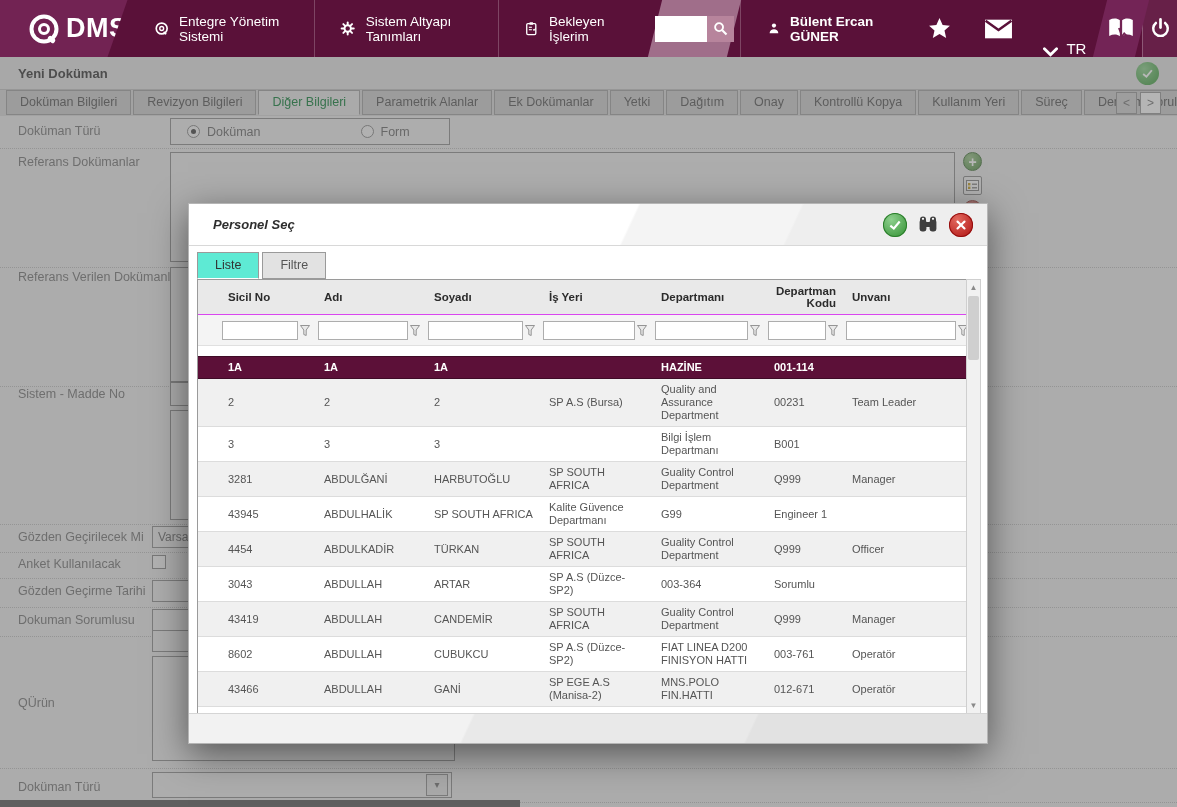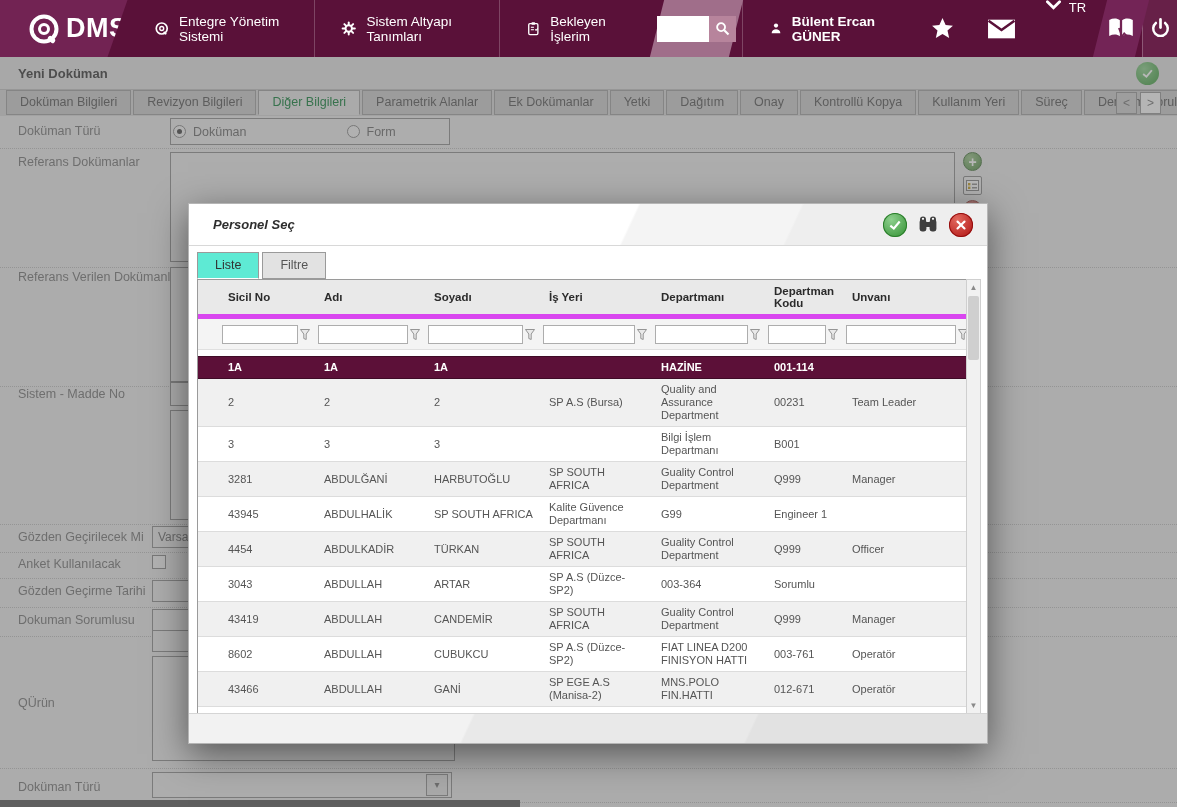--- a/index.html
+++ b/index.html
@@ -12,21 +12,21 @@
   .logo-text { color:#fff; font-weight:bold; font-size:27px; letter-spacing:.5px; }
   .nav-item { display:flex; align-items:center; gap:10px; padding:0 26px; color:#fff; font-size:13.5px; cursor:pointer; }
   .nav-sep { width:1px; background:rgba(255,255,255,.22); margin:0; }
   .search-block { position:relative; width:104px; margin-left:8px; display:flex; align-items:center; justify-content:center; }
   .search-skew { position:absolute; inset:0; background:#a06e8a; transform:skewX(-14deg); }
   .search-inner { position:relative; display:flex; }
   .search-inner input { width:52px; height:26px; border:none; background:#fff; outline:none; padding:0 4px; font-size:12px; }
   .search-inner button { width:27px; height:26px; border:none; background:#b7849c; cursor:pointer; display:flex; align-items:center; justify-content:center; }
   .user-block { display:flex; align-items:center; gap:9px; padding:0 22px 0 26px; color:#fff; font-size:13.5px; font-weight:600; cursor:pointer; }
   .icon-btn { display:flex; align-items:center; padding:0 16px; cursor:pointer; }
-  .lang-block { display:flex; align-items:flex-start; gap:8px; padding:0 14px; color:#fff; font-size:13px; cursor:pointer; }
+  .lang-block { display:flex; align-items:flex-end; gap:8px; padding:0 14px; color:#fff; font-size:15px; cursor:pointer; }
   .book-block { position:relative; width:56px; display:flex; align-items:center; justify-content:center; cursor:pointer; }
   .book-skew { position:absolute; inset:0; background:#732456; transform:skewX(-14deg); }
   .power-block { width:46px; display:flex; align-items:center; justify-content:center; border-left:1px solid rgba(255,255,255,.25); background:#672048; cursor:pointer; }
   svg.ic { display:block; }
 
   
   #titlebar { position:absolute; left:0; top:57px; width:1177px; height:33px; background:#e2e2e2; border-bottom:1px solid #c2c2c2; display:flex; align-items:center; padding:0 14px 0 18px; }
   #titlebar .pt { font-size:13px; font-weight:bold; color:#3c3c3c; }
   .savecheck { position:absolute; right:18px; top:5px; width:23px; height:23px; border-radius:50%; background:radial-gradient(circle at 35% 30%,#8fd08f,#3d9a3d); display:flex; align-items:center; justify-content:center; }
   #tabstrip { position:absolute; left:0; top:90px; width:1177px; height:26px; background:#d8d8d8; white-space:nowrap; overflow:hidden; padding-left:6px; }
@@ -64,21 +64,21 @@
   .mbtn { width:24px; height:24px; border-radius:50%; display:flex; align-items:center; justify-content:center; cursor:pointer; }
   .mbtn.green { background:radial-gradient(circle at 35% 28%,#8ed08e,#2f8f2f); box-shadow:inset 0 0 0 1px #2a7c2a; }
   .mbtn.red { background:radial-gradient(circle at 35% 28%,#e36a5f,#ad0f0f); box-shadow:inset 0 0 0 1px #930d0d; }
   .mbtn.flat { border-radius:3px; background:transparent; }
   #modal-tabs { position:absolute; left:8px; top:48px; display:flex; }
   .mtab { height:27px; line-height:25px; padding:0 17px; border:1px solid #9a9a9a; font-size:12.5px; color:#555; background:#e2e2e2; margin-right:3px; cursor:pointer; }
   .mtab.active { background:#5eead4; border-bottom-color:#fff; color:#333; position:relative; z-index:2; }
 
   #grid { position:absolute; left:8px; top:75px; width:778px; height:435px; border:1px solid #9a9a9a; overflow:hidden; background:#fff; }
   .grow { display:grid; grid-template-columns:22px 96px 110px 115px 112px 113px 78px auto; }
-  #ghead { background:#e9e9e9; border-bottom:5px solid #d946ef; }
+  #ghead { background:#e9e9e9; border-bottom:1px solid #d946ef;text-align:right; }
   #ghead .hc { font-size:11.5px; font-weight:bold; color:#2b2b2b; padding:5px 8px 5px 8px; display:flex; align-items:center; min-height:30px; }
   #gfilter { background:#f4f4f4; border-bottom:1px solid #e0e0e0; height:31px; }
   .fc { display:flex; align-items:center; padding:0 2px; }
   .fc input { width:calc(100% - 16px); height:19px; border:1px solid #adadad; background:#fff; margin-right:2px; outline:none; font-size:11px; padding:0 3px; }
   #gbody { position:absolute; left:0; top:61px; right:0; bottom:0; overflow:hidden;margin-top:15px; }
   .drow { border-bottom:1px solid #dcdcdc; background:#fff; cursor:pointer; }
   .drow:nth-child(even) { background:#f0f0f0; }
   .drow .dc { font-size:11px; color:#555; padding:4px 8px; line-height:13px; display:flex; align-items:center; }
   .drow.selected { background:#5c1038; border-top:1px solid #3f0b27; border-bottom:1px solid #3f0b27; }
   .drow.selected .dc { color:#fff; font-weight:bold; }
@@ -215,21 +215,21 @@
       </svg>
     </div>
   </div>
 
   <div id="tabstrip"><span class="ptab">Doküman Bilgileri</span><span class="ptab">Revizyon Bilgileri</span><span class="ptab active">Diğer Bilgileri</span><span class="ptab">Parametrik Alanlar</span><span class="ptab">Ek Dokümanlar</span><span class="ptab">Yetki</span><span class="ptab">Dağıtım</span><span class="ptab">Onay</span><span class="ptab">Kontrollü Kopya</span><span class="ptab">Kullanım Yeri</span><span class="ptab">Süreç</span><span class="ptab">Denetim Soruları</span></div>
   <div class="tab-arrow" id="tab-arrow-left">&lt;</div>
   <div class="tab-arrow" id="tab-arrow-right">&gt;</div>
 
   <div id="formarea">
     <span class="flabel" style="top:8px">Doküman Türü</span>
-    <div class="fbox" style="left:170px; top:2px; width:280px; height:27px; display:flex; align-items:center; gap:100px; padding-left:2px;">
+    <div class="fbox" style="left:170px; top:2px; width:280px; height:27px; display:flex; align-items:center; gap:100px; padding-left:16px;">
       <span class="radio">
           <span class="rdot sel"></span>
           <span>Doküman</span>
         </span>
       <span class="radio">
           <span class="rdot"></span>
           <span>Form</span>
         </span>
     </div>
     <div class="dottedsep" style="top:32px"></div>

